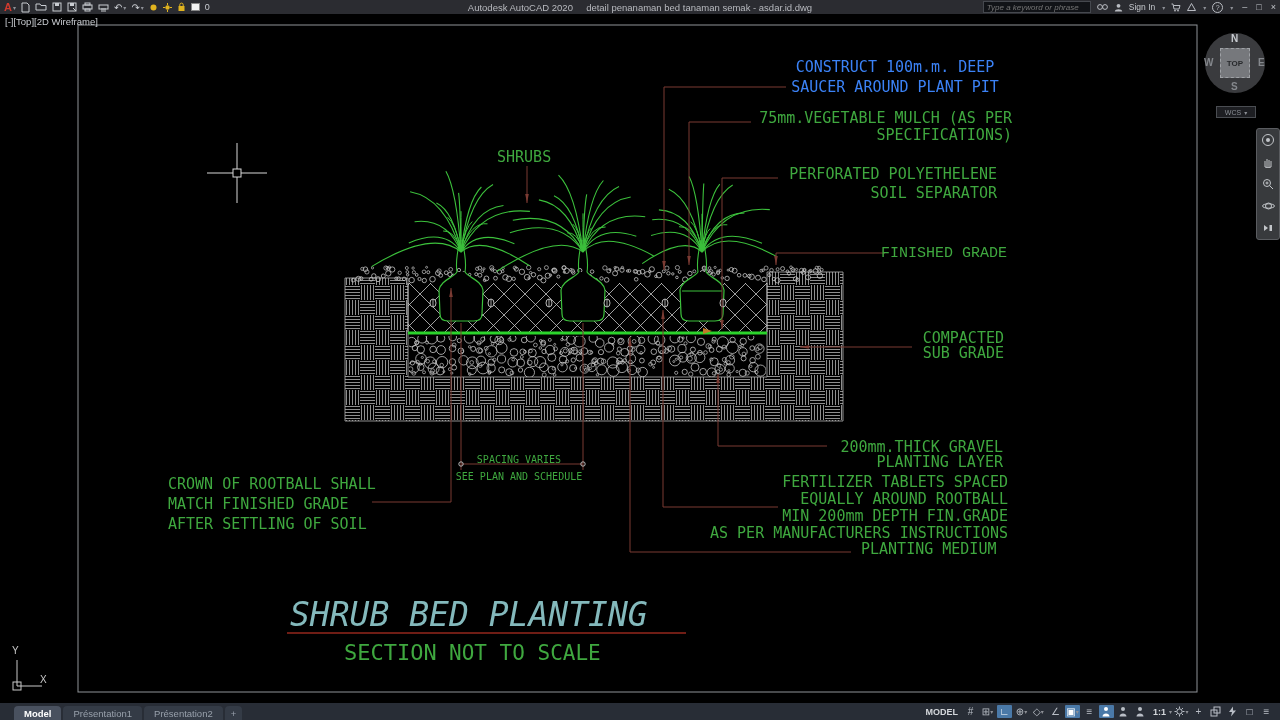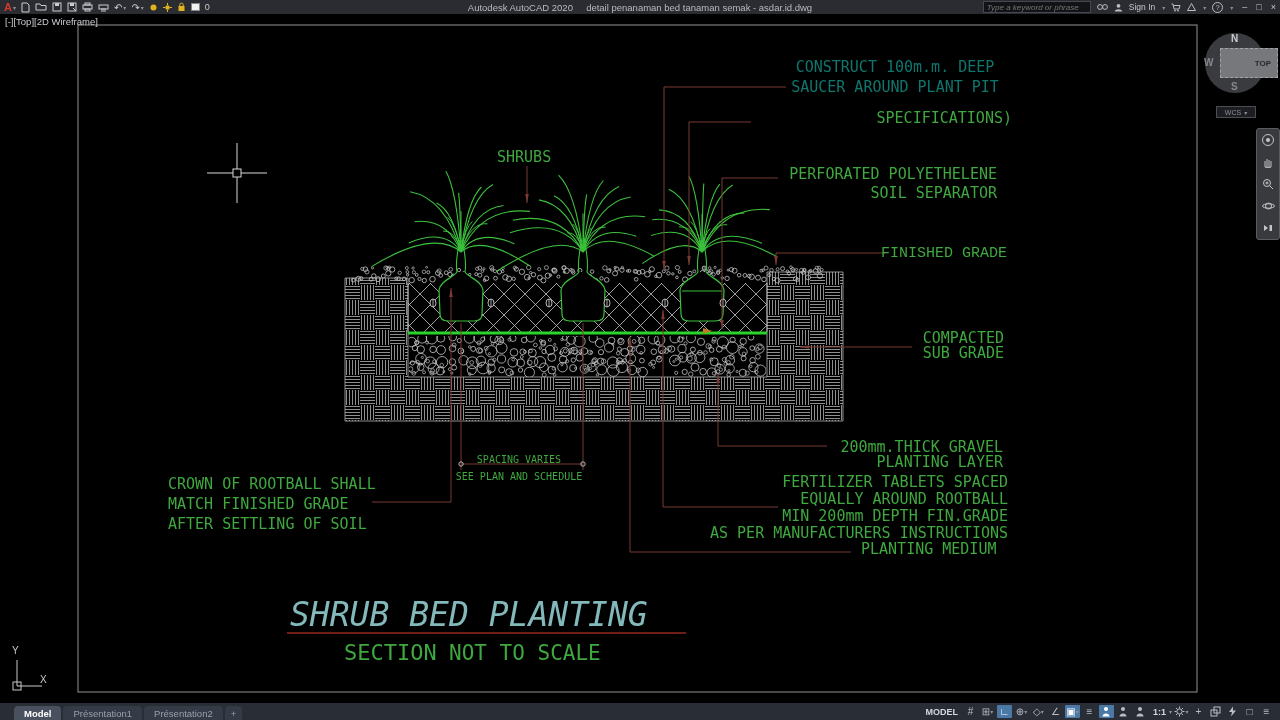--- a/index.html
+++ b/index.html
@@ -18,21 +18,21 @@
               color:#7a7e85;font-style:italic;font-size:8px;padding:0 3px;font-family:"Liberation Sans",sans-serif;}
   .tbico{color:#b9bcc2;font-size:9px;display:inline-flex;align-items:center;}
   .winbtn{color:#c3c6cb;font-size:9px;margin-left:3px;}
   
   #vp-label{position:absolute;left:5px;top:16px;color:#c9ccd1;font-size:9.5px;z-index:5;}
   #viewcube{position:absolute;left:1202px;top:30px;width:66px;height:88px;z-index:5;}
   #vc-ring{position:absolute;left:3px;top:3px;width:60px;height:60px;border-radius:50%;background:#3a3b3e;}
   .vc-letter{position:absolute;color:#85888d;font-weight:bold;font-size:10px;}
   #vc-face{position:absolute;left:18px;top:18px;width:28px;height:28px;background:#76787c;
            border:1px dashed #9fa2a6;display:flex;align-items:center;justify-content:center;
-           font-size:8px;font-weight:bold;color:#27292c;padding-left:28px;}
+           font-size:8px;font-weight:bold;color:#27292c;}
   #wcs-pill{position:absolute;left:14px;top:76px;width:38px;height:10px;border:1px solid #4a4d52;
             background:#1d1e22;color:#8a8e94;font-size:7px;display:flex;align-items:center;
             justify-content:center;gap:2px;}
   #navbar{position:absolute;left:1256px;top:128px;width:22px;height:110px;z-index:5;
           background:rgba(70,72,76,.8);border:1px solid #5a5c60;border-radius:3px;
           display:flex;flex-direction:column;align-items:center;justify-content:space-around;}
   .nav-ic{width:14px;height:14px;display:flex;align-items:center;justify-content:center;}
   #ucs-x,#ucs-y{position:absolute;color:#c8c8c8;font-size:10px;z-index:4;}
   #ucs-y{left:12px;top:645px;} #ucs-x{left:40px;top:674px;}
   
@@ -813,25 +813,26 @@
           <path d="M207 173 H233 M241 173 H267 M237 143 V169 M237 177 V203"></path>
           <rect x="233" y="169" width="8" height="8"></rect>
         </g>
         <g stroke="#c8c8c8" stroke-width="1" fill="none">
           <path d="M17 660 V686 M17 686 H42"></path>
           <rect x="13" y="682" width="8" height="8"></rect>
         </g>
       </svg>
     </div>
   <div id="annos">
-      <div class="anno" style="top: 57px; left: 785px; width: 220px; text-align: center; font-size: 15px; line-height: 20px; color: #0f766e;">
+      <div class="anno" style="top: 57px; left: 785px; width: 220px; text-align: center; font-size: 15px; line-height: 20px; color: #3b82f6;">
         <div>CONSTRUCT 100m.m. DEEP</div>
         <div>SAUCER AROUND PLANT PIT</div>
       </div>
       <div class="anno" style="top: 110px; right: 268px; width: 270px; text-align: right; font-size: 15px; line-height: 17px; color: rgb(63, 168, 63);">
+        <div>75mm.VEGETABLE MULCH (AS PER</div>
         <div>SPECIFICATIONS)</div>
       </div>
       <div class="anno" style="top: 165px; right: 283px; width: 230px; text-align: right; font-size: 15px; line-height: 19px; color: rgb(63, 168, 63);">
         <div>PERFORATED POLYETHELENE</div>
         <div>SOIL SEPARATOR</div>
       </div>
       <div class="anno" style="top: 246px; right: 273px; width: 140px; text-align: right; font-size: 15px; line-height: 16px; color: rgb(63, 168, 63); font-family: Liberation Mono, monospace;">
         <div>FINISHED GRADE</div>
       </div>
       <div class="anno" style="top: 331px; right: 276px; width: 100px; text-align: right; font-size: 15px; line-height: 15px; color: rgb(63, 168, 63);">

